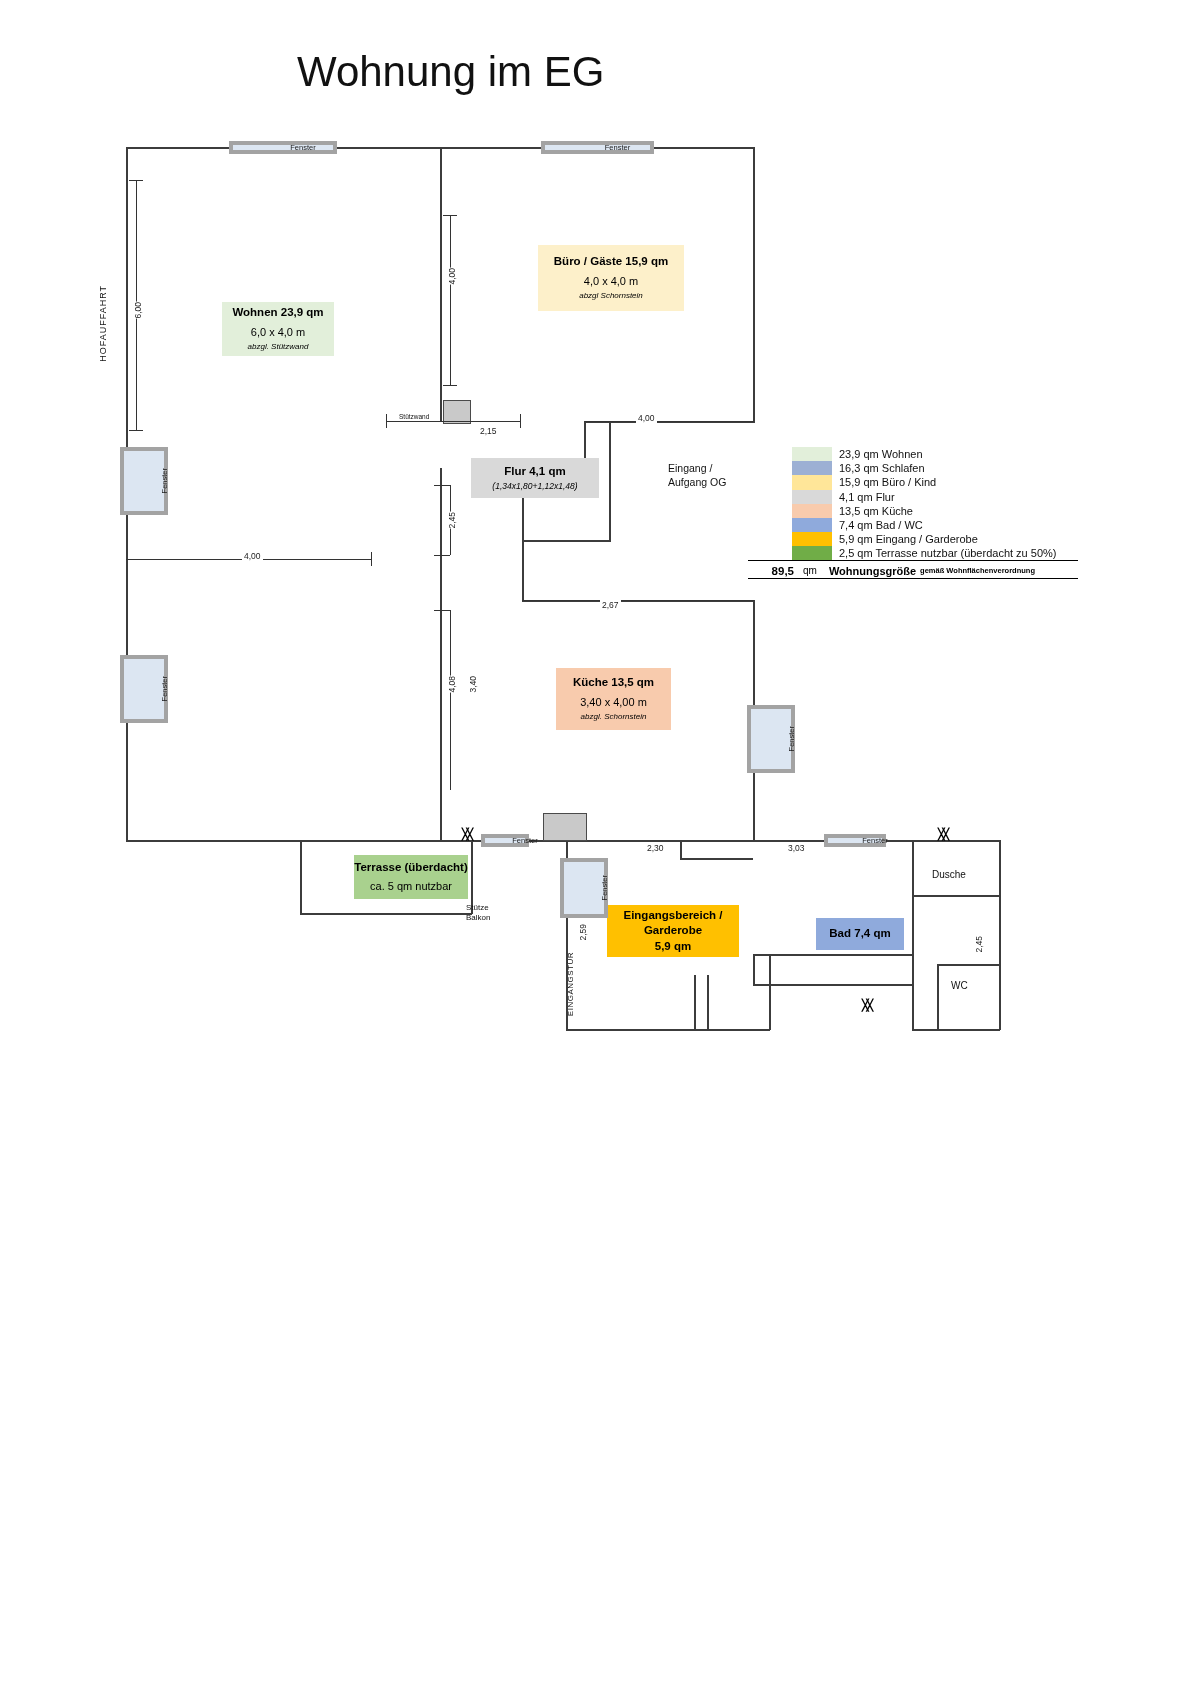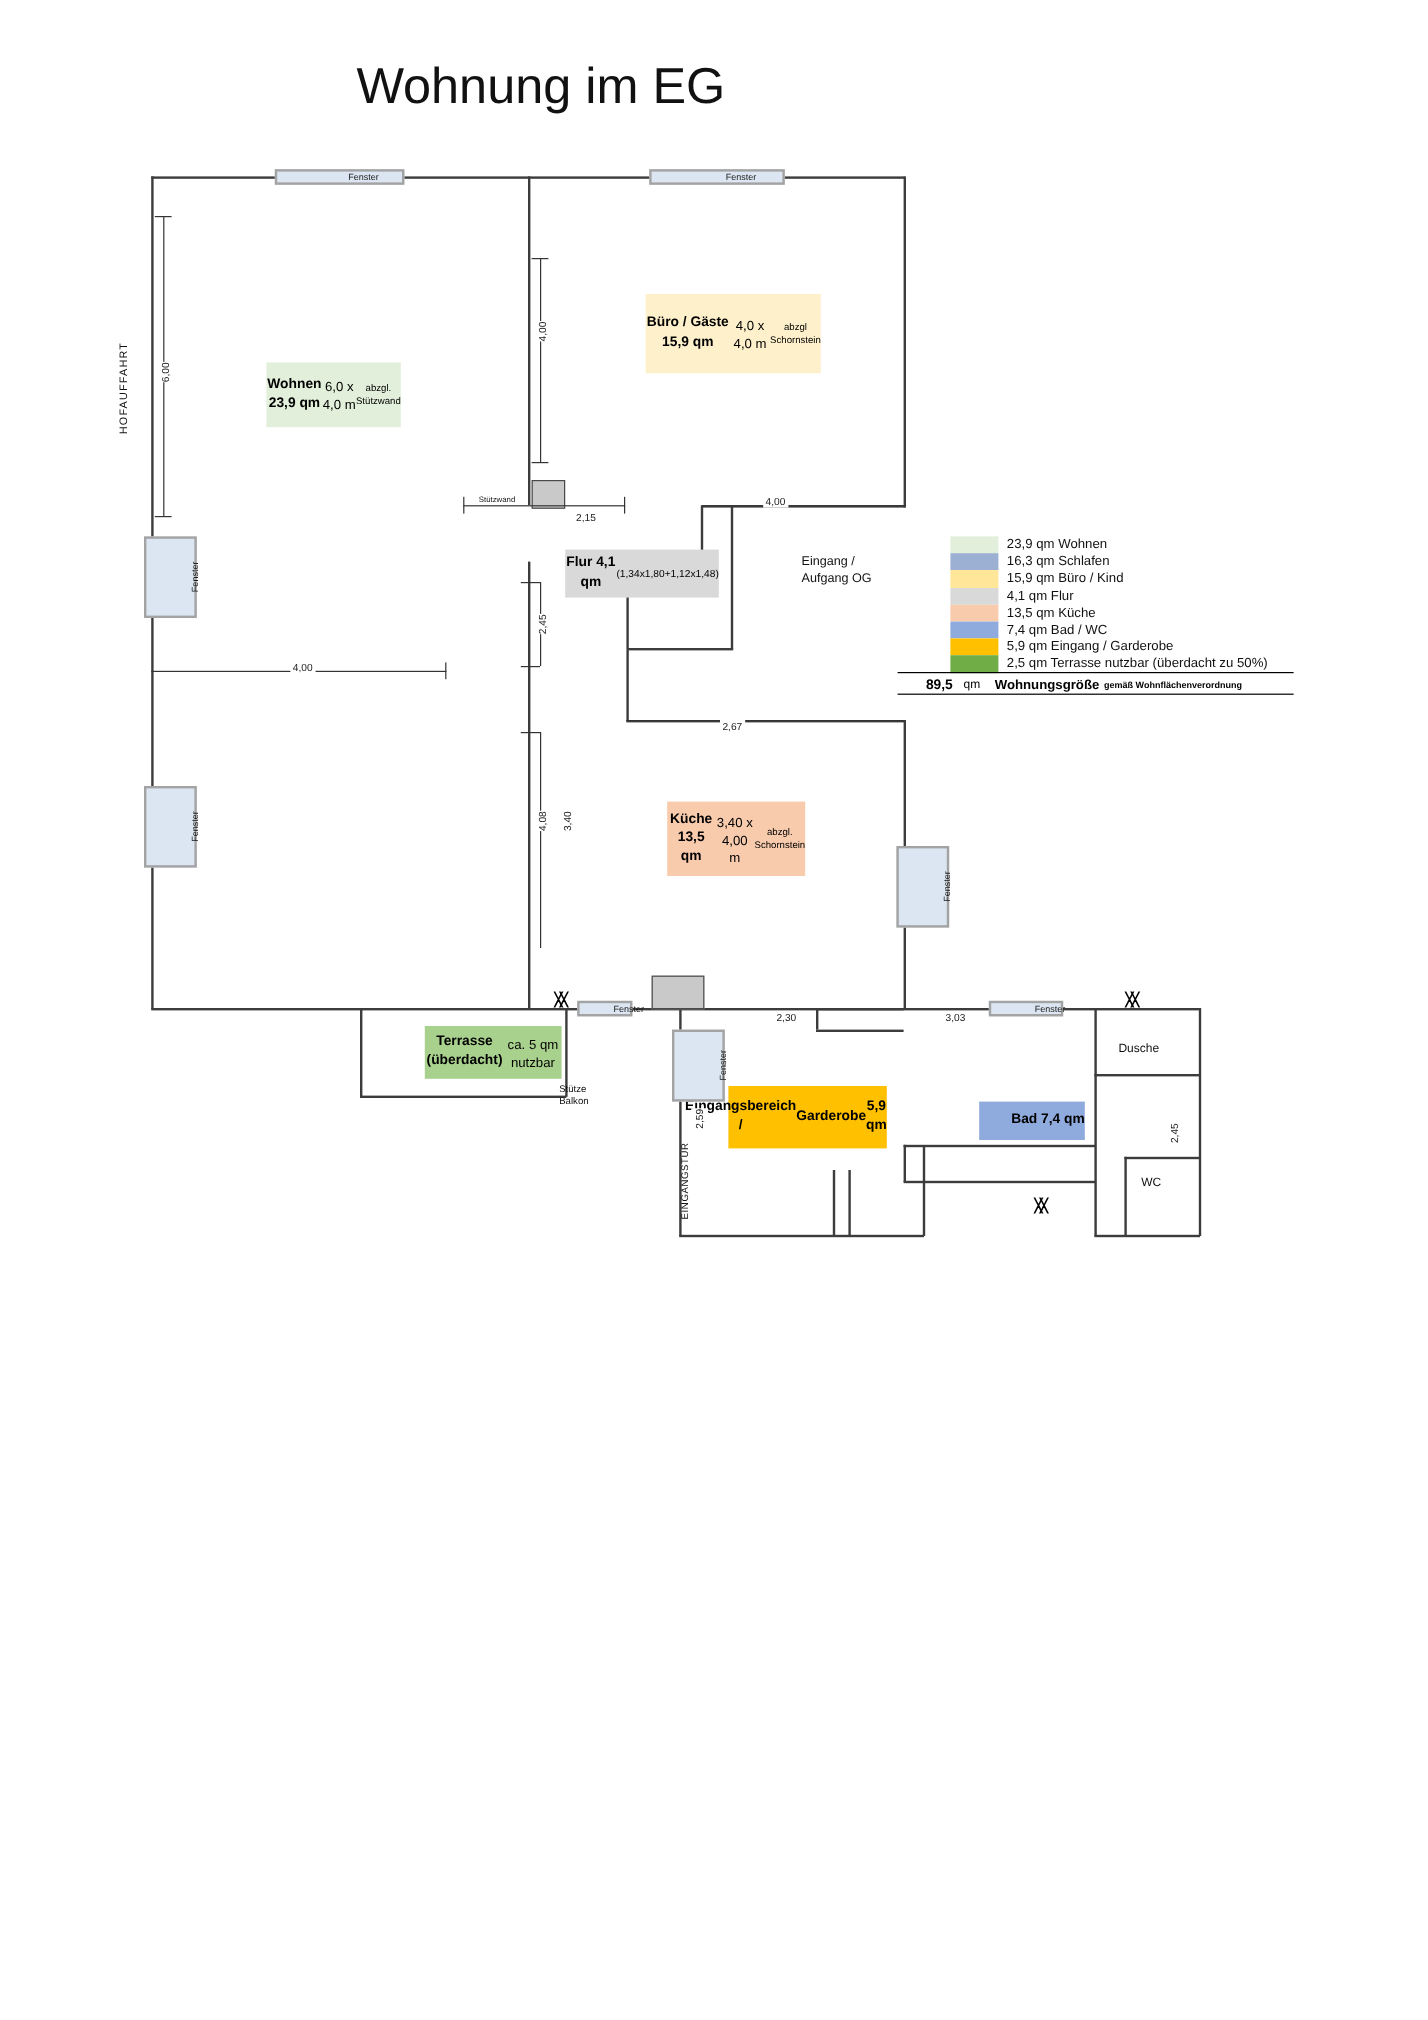--- a/index.html
+++ b/index.html
@@ -11,28 +11,28 @@
 
   
   .wall{position:absolute;background:#3c3c3c;}
   .wall.h{height:2px;}
   .wall.v{width:2px;}
   .wall-thin{position:absolute;background:#555;}
   .wall-thin.h{height:1px;}
   .wall-thin.v{width:1px;}
 
   
-  .room{position:absolute;box-sizing:border-box;display:flex;flex-direction:row;
-        align-items:center;justify-content:flex-end;text-align:center;line-height:1.35;}
+  .room{position:absolute;box-sizing:border-box;display:flex;flex-direction:column;
+        align-items:center;justify-content:center;text-align:center;line-height:1.35;}
   .room .rname{font-weight:bold;font-size:11.5px;}
   .room .rdim{font-size:11px;margin-top:4px;}
-  .room .rnote{font-size:8px;margin-top:2px;}
-
-  
-  .fenster{position:absolute;background:#dce6f2;border:2px solid #a3a3a3;
+  .room .rnote{font-size:8px;margin-top:2px;font-style:italic;}
+
+  
+  .fenster{position:absolute;background:#dce6f2;border:4px solid #a3a3a3;
            display:flex;align-items:center;justify-content:center;
            font-size:7.5px;color:#1a1a1a;box-sizing:border-box;padding-left:40px;}
   .fenster.vert span{writing-mode:vertical-rl;transform:rotate(180deg);}
   .dimlabel{position:absolute;font-size:8.5px;color:#222;background:#fff;padding:0 2px;white-space:nowrap;}
   .dimlabel.v{writing-mode:vertical-rl;transform:rotate(180deg);}
 
   
   .greyblk{position:absolute;background:#c9c9c9;border:1px solid #4a4a4a;box-sizing:border-box;}
 
   

